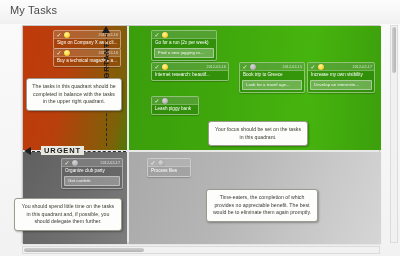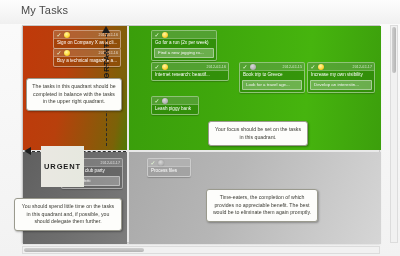--- a/index.html
+++ b/index.html
@@ -25,21 +25,20 @@
     left: 0; top: 0;
     width: 400px; height: 24px;
     background: linear-gradient(180deg, #fdfdfd 0%, #f0f0f0 100%);
   }
   .page-title {
     position: absolute;
     left: 10px; top: 4px;
     font-size: 11px;
     color: #4a4a4a;
     letter-spacing: 0.2px;
-    margin-left: 11px;
   }
 
   
   .board {
     position: absolute;
     left: 22px; top: 25px;
     width: 358px; height: 218px;
     border: 1px solid #c8c8c8;
     background: #e8e8e8;
     box-shadow: 0 1px 2px rgba(0,0,0,0.18);
@@ -124,21 +123,21 @@
     border-right: 7px solid #1d1d1d;
   }
   .axis-h .axis-label {
     position: absolute;
     left: 17px; top: 2px;
     font-size: 7.5px;
     font-weight: bold;
     letter-spacing: 0.9px;
     color: #1a1a1a;
     background: linear-gradient(90deg, #eae8e2, #e6e8df);
-    padding: 16px 3px;
+    padding: 0 3px;
   }
 
   
   .card {
     position: absolute;
     border: 1px solid rgba(255,255,255,0.45);
     border-radius: 2px;
     overflow: hidden;
     box-shadow: 0 1px 1px rgba(0,0,0,0.2);
   }

